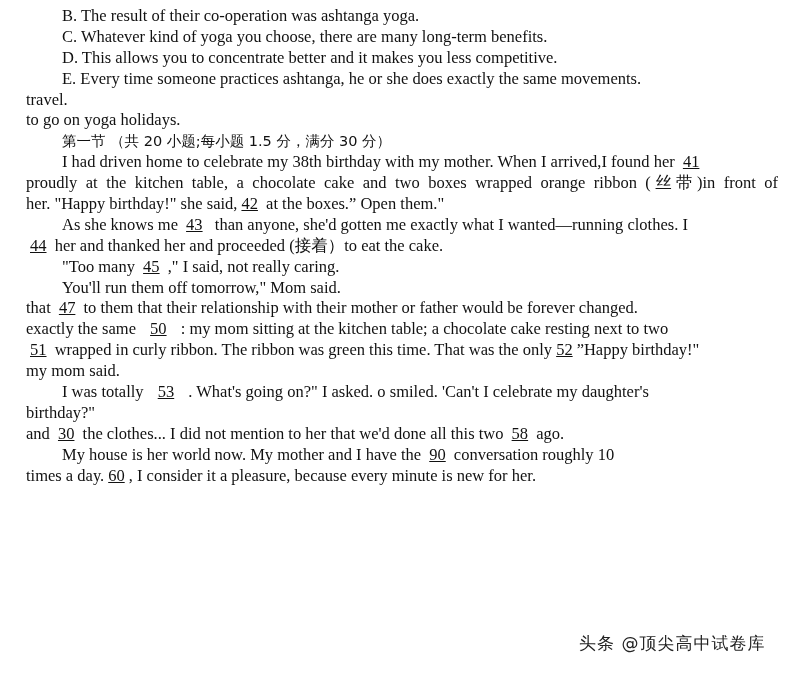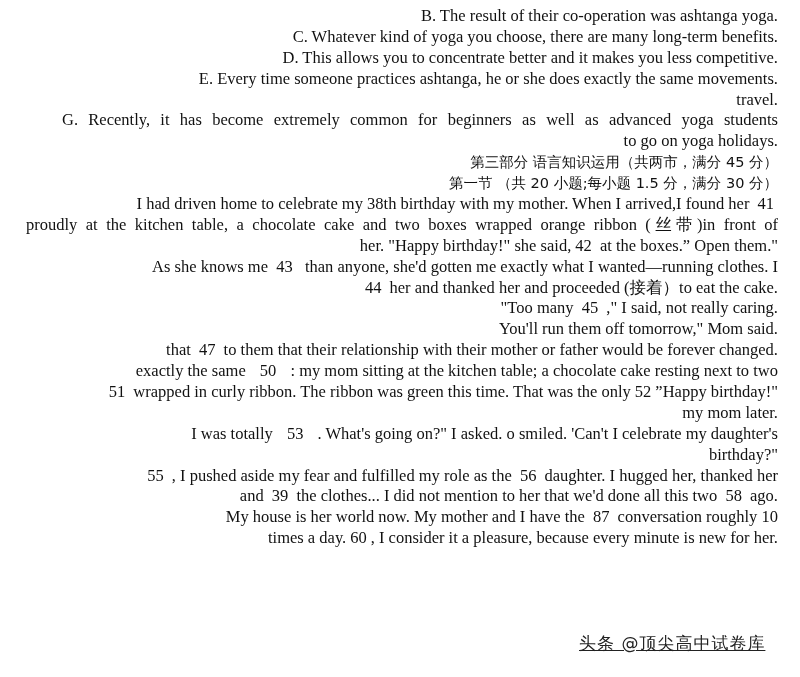--- a/index.html
+++ b/index.html
@@ -4,61 +4,57 @@
 <style>
   html, body { margin: 0; padding: 0; }
   body {
     width: 800px; height: 677px; overflow: hidden;
     background: #ffffff; color: #111111;
     font-family: "Liberation Serif", "DejaVu Serif", serif;
     font-size: 16.5px;
     position: relative;
   }
   .page { position: absolute; left: 26px; top: 6px; width: 752px; }
-  .line { height: 20.9px; line-height: 20.9px; white-space: nowrap; text-align: right; }
+  .line { height: 20.9px; line-height: 20.9px; white-space: nowrap; }
   .ind { padding-left: 36px; }
   .just { text-align: justify; text-align-last: justify; }
-  .blank { display: inline-block; padding: 0 4px; }
+  .blank { display: inline-block; text-decoration: underline; padding: 0 4px; }
   .blank.wide { padding: 0 10px; }
   .cn { font-family: "DejaVu Sans", sans-serif; font-size: 14.5px; }
   .wm {
     position: absolute; left: 579px; top: 632px;
     font-family: "DejaVu Sans", sans-serif; font-size: 17px; color: #222;
     letter-spacing: 1px;
     text-shadow: 0 0 1px #fff, 0 0 2px #fff;
-    text-decoration: underline;
   }
 </style>
 </head>
 <body>
 
 <div class="page">
   <div class="line ind">B. The result of their co-operation was ashtanga yoga.</div>
   <div class="line ind">C. Whatever kind of yoga you choose, there are many long-term benefits.</div>
   <div class="line ind">D. This allows you to concentrate better and it makes you less competitive.</div>
   <div class="line ind">E. Every time someone practices ashtanga, he or she does exactly the same movements.</div>
   <div class="line">travel.</div>
-  <div class="line ind just">G. Recently, it has become extremely common for beginners as well as advanced yoga students</div>
   <div class="line">to go on yoga holidays.</div>
 
-  <div class="line ind cn">第三部分  语言知识运用（共两市，满分 45 分）</div>
   <div class="line ind cn">第一节  （共 20 小题;每小题 1.5 分，满分 30 分）</div>
 
   <div class="line ind"><span style="white-space:pre">I had driven home to celebrate my 38th birthday with my mother. When I arrived,I found her </span><span class="blank">41</span></div>
   <div class="line just">proudly at the kitchen table, a chocolate cake and two boxes wrapped orange ribbon (丝带)in front of</div>
   <div class="line"><span>her. "Happy birthday!" she said,</span><span class="blank">42</span><span style="white-space:pre"> at the boxes.” Open them."</span></div>
   <div class="line ind"><span style="white-space:pre">As she knows me </span><span class="blank">43</span><span style="white-space:pre">  than anyone, she'd gotten me exactly what I wanted—running clothes. I</span></div>
   <div class="line"><span class="blank">44</span><span style="white-space:pre"> her and thanked her and proceeded (接着）to eat the cake.</span></div>
   <div class="line ind"><span style="white-space:pre">"Too many </span><span class="blank">45</span><span style="white-space:pre"> ," I said, not really caring.</span></div>
   <div class="line ind">You'll run them off tomorrow," Mom said.</div>
   <div class="line"><span style="white-space:pre">that </span><span class="blank">47</span><span style="white-space:pre"> to them that their relationship with their mother or father would be forever changed.</span></div>
   <div class="line"><span style="white-space:pre">exactly the same </span><span class="blank wide">50</span><span style="white-space:pre"> : my mom sitting at the kitchen table; a chocolate cake resting next to two</span></div>
   <div class="line"><span class="blank">51</span><span style="white-space:pre"> wrapped in curly ribbon. The ribbon was green this time. That was the only</span><span class="blank">52</span><span>”Happy birthday!"</span></div>
-  <div class="line">my mom later.</div>
+  <div class="line">my mom said.</div>
   <div class="line ind"><span style="white-space:pre">I was totally </span><span class="blank wide">53</span><span style="white-space:pre"> . What's going on?" I asked. o smiled. 'Can't I celebrate my daughter's</span></div>
   <div class="line">birthday?"</div>
-  <div class="line"><span class="blank">55</span><span style="white-space:pre"> , I pushed aside my fear and fulfilled my role as the </span><span class="blank">56</span><span style="white-space:pre"> daughter. I hugged her, thanked her</span></div>
-  <div class="line"><span style="white-space:pre">and </span><span class="blank">39</span><span style="white-space:pre"> the clothes... I did not mention to her that we'd done all this two </span><span class="blank">58</span><span style="white-space:pre"> ago.</span></div>
-  <div class="line ind"><span style="white-space:pre">My house is her world now. My mother and I have the </span><span class="blank">87</span><span style="white-space:pre"> conversation roughly 10</span></div>
+  <div class="line"><span style="white-space:pre">and </span><span class="blank">30</span><span style="white-space:pre"> the clothes... I did not mention to her that we'd done all this two </span><span class="blank">58</span><span style="white-space:pre"> ago.</span></div>
+  <div class="line ind"><span style="white-space:pre">My house is her world now. My mother and I have the </span><span class="blank">90</span><span style="white-space:pre"> conversation roughly 10</span></div>
   <div class="line"><span>times a day.</span><span class="blank">60</span><span>, I consider it a pleasure, because every minute is new for her.</span></div>
 </div>
 
 <div class="wm">头条 @顶尖高中试卷库</div>
 
 </body></html>

